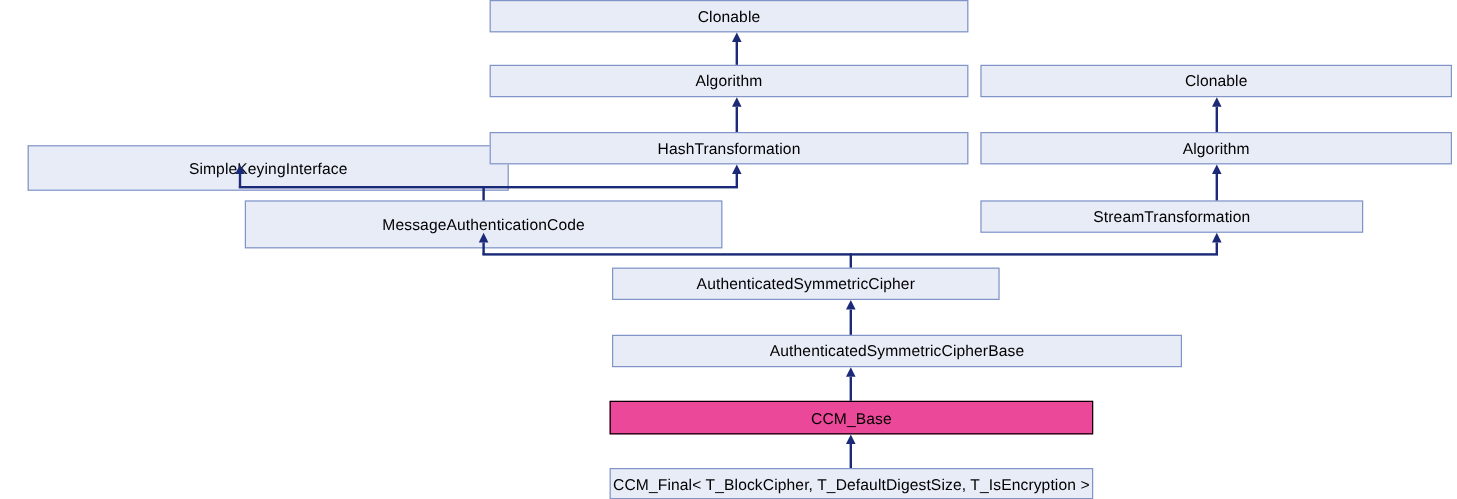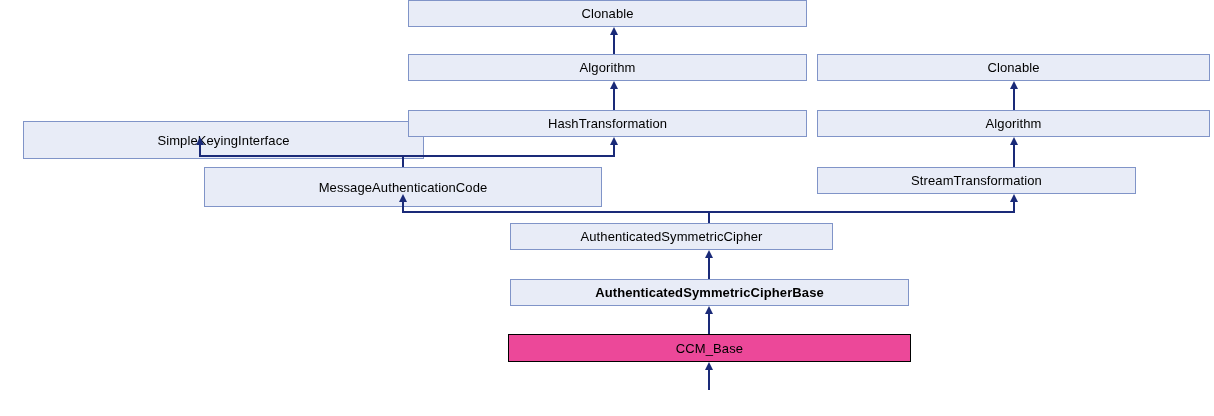--- a/index.html
+++ b/index.html
@@ -91,28 +91,31 @@
   </div>
 
   <div class="node" style="left:817px; top:167px; width:319px; height:27px;">
     <span class="node-label">StreamTransformation</span>
   </div>
 
   <div class="node" style="left:510px; top:223px; width:323px; height:27px;">
     <span class="node-label">AuthenticatedSymmetricCipher</span>
   </div>
 
-  <div class="node" style="left:510px; top:279px; width:399px; height:27px;font-weight:bold;">
+  <div class="node" style="left:510px; top:279px; width:475px; height:27px;">
     <span class="node-label">AuthenticatedSymmetricCipherBase</span>
   </div>
 
   <div class="node current" style="left:508px; top:334px; width:403px; height:28px;">
     <span class="node-label">CCM_Base</span>
   </div>
 
+  <div class="node" style="left:508px; top:390px; width:403px; height:26px;">
+    <span class="node-label">CCM_Final&lt; T_BlockCipher, T_DefaultDigestSize, T_IsEncryption &gt;</span>
+  </div>
 
   <div class="edge-v" style="left:613px; top:35px; height:19px;"></div>
   <div class="arrow-up" style="left:610px; top:27px;"></div>
 
   <div class="edge-v" style="left:613px; top:89px; height:21px;"></div>
   <div class="arrow-up" style="left:610px; top:81px;"></div>
 
   <div class="edge-v" style="left:1013px; top:89px; height:21px;"></div>
   <div class="arrow-up" style="left:1010px; top:81px;"></div>
 

